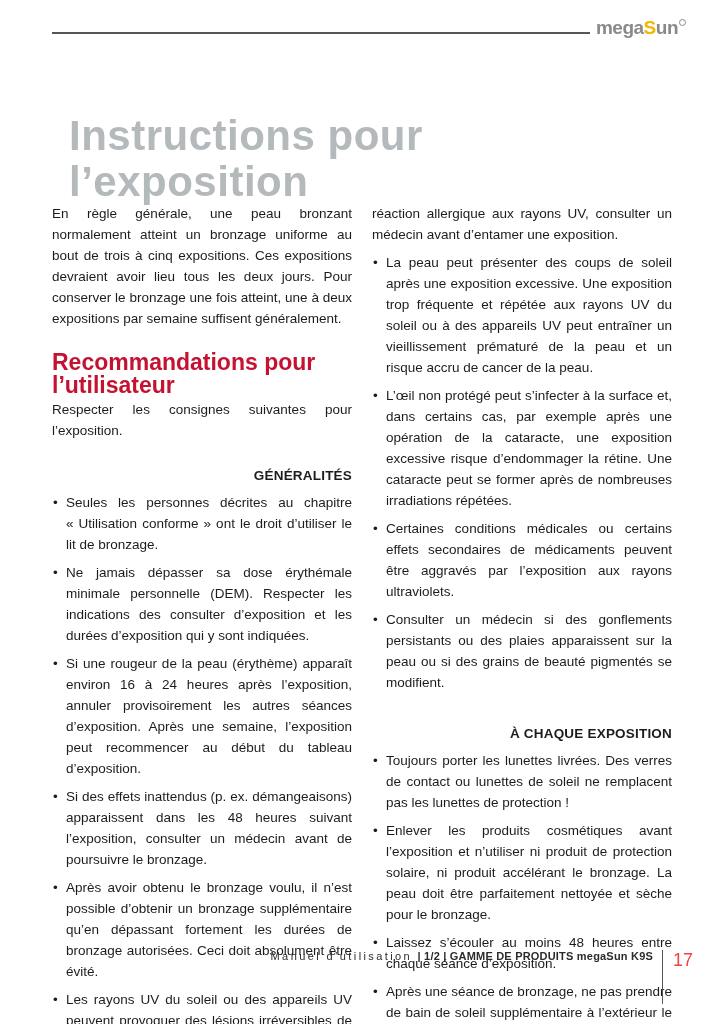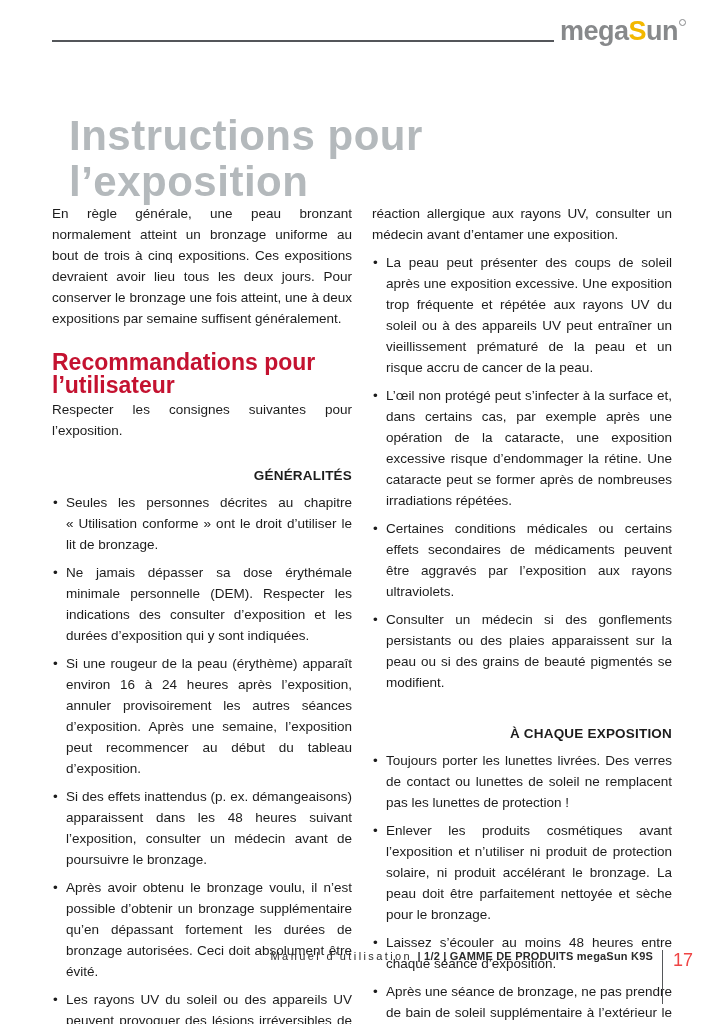--- a/index.html
+++ b/index.html
@@ -15,21 +15,21 @@
   
   .header{
     position:absolute;top:18px;left:52px;right:38px;
     display:flex;align-items:flex-end;
   }
   .header-rule{
     flex:1;height:2px;background:#54565a;
     margin-bottom:3px;margin-right:6px;
   }
   .logo{
-    font-size:27px;font-weight:bold;color:#87898b;
+    font-size:19px;font-weight:bold;color:#87898b;
     letter-spacing:-0.5px;line-height:1;white-space:nowrap;
   }
   .logo .accent{color:#f3b800;}
   .logo .tm{
     display:inline-block;width:5px;height:5px;border:1.5px solid #87898b;
     border-radius:50%;vertical-align:top;margin-top:1px;margin-left:1px;
   }
   
   .title{
     position:absolute;top:96px;left:52px;right:40px;

